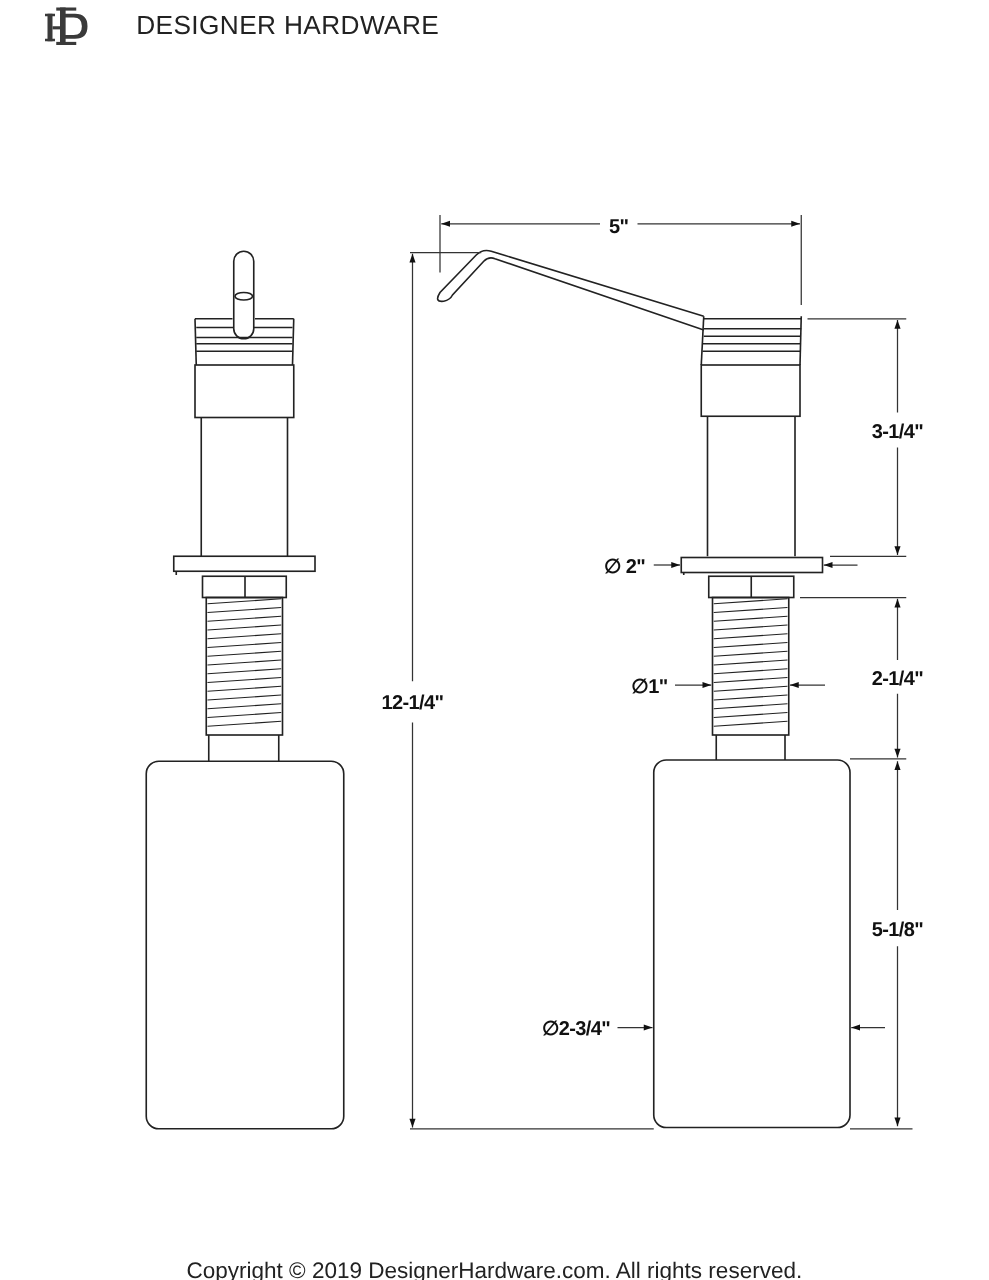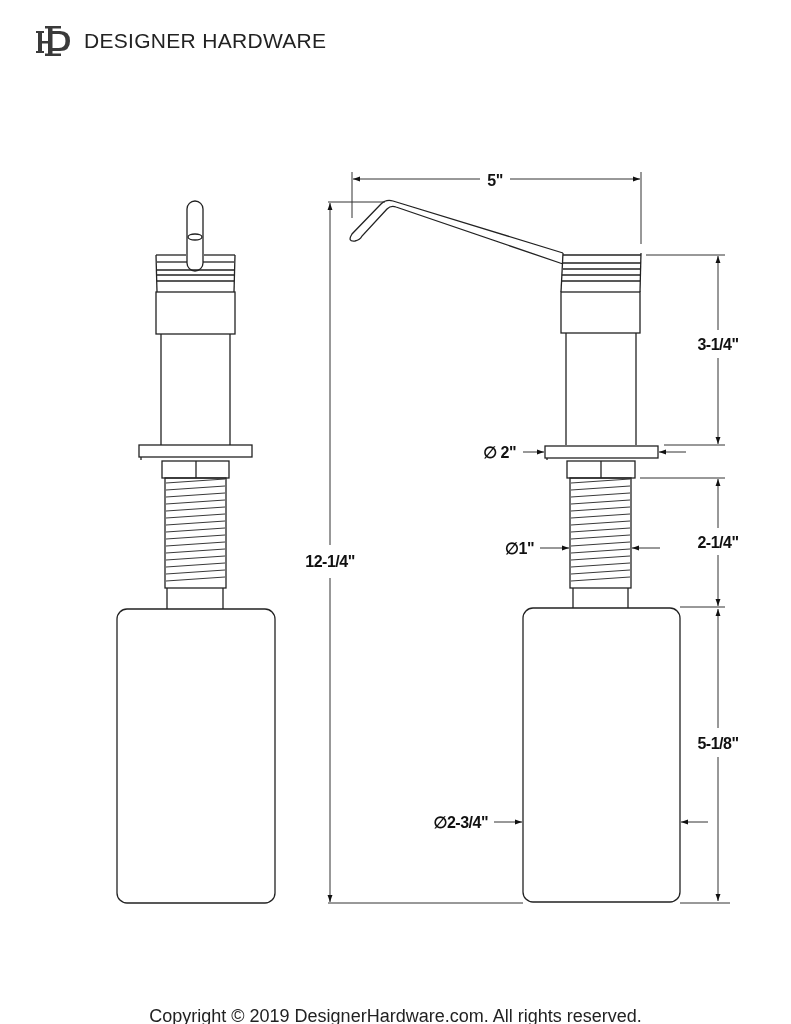--- a/index.html
+++ b/index.html
@@ -1,17 +1,17 @@
 <!DOCTYPE html>
 <html><head>
   <meta charset="utf-8">
   <style>
     html, body { margin: 0; padding: 0; background: #ffffff; }
     body { width: 791px; height: 1024px; position: relative; overflow: hidden; font-family: "Liberation Sans", sans-serif; }
-    .header { position: absolute; left: 36px; top: 24px; height: 34px; display: flex; align-items: center; }
+    .header { position: absolute; left: 36px; top: 4px; height: 34px; display: flex; align-items: center; gap: 25px; }
     .logo { width: 40px; height: 32px; margin-right: 8px; }
     .brand { font-size: 21px; color: #222; letter-spacing: 0.3px; }
     .drawing { position: absolute; left: 0; top: 0; width: 791px; height: 1024px; }
     .dim { font-family: "Liberation Sans", sans-serif; font-weight: bold; font-size: 16px; fill: #111; letter-spacing: -0.5px; }
     .footer { position: absolute; left: 0; width: 791px; top: 1006px; text-align: center; font-size: 18px; color: #222; }
   </style>
 </head>
 <body>
 
 <div class="header">

